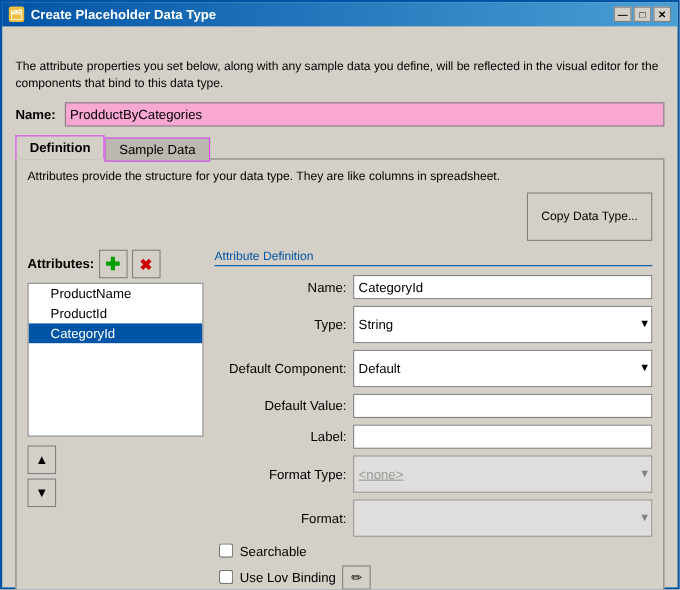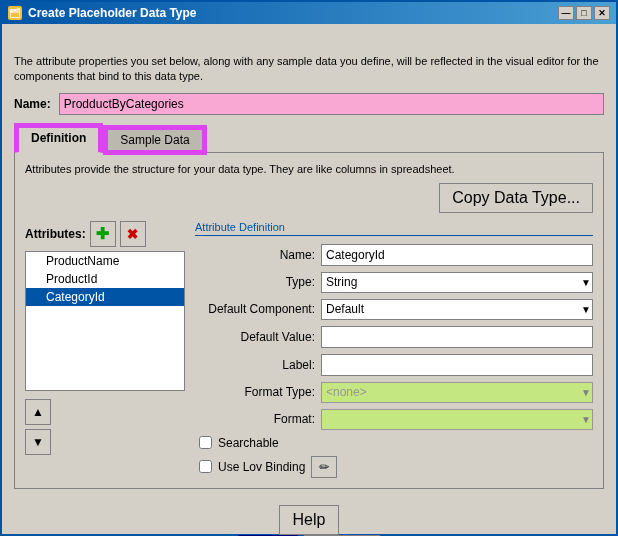--- a/index.html
+++ b/index.html
@@ -99,21 +99,21 @@
       flex: 1;
     }
 
     .tab-row {
       display: flex;
       gap: 0;
     }
 
     .tab {
       padding: 3px 12px;
-      border: 5px solid #d946ef;
+      border: 1px solid #d946ef;
       background: #d4d0c8;
       cursor: pointer;
       font-size: 12px;
       position: relative;
       text-align: right;
     }
 
     .tab.active {
       background: #d4d0c8;
       border-bottom: 1px solid #d4d0c8;
@@ -141,25 +141,25 @@
       font-size: 11px;
       color: #000;
     }
 
     .copy-btn-row {
       display: flex;
       justify-content: flex-end;
     }
 
     .btn {
-      padding: 5px 12px;
-      background: #d4d0c8;
-      border: 1px solid #808080;
-      cursor: pointer;
-      font-size: 16px;
+      padding: 15px 12px;
+      background: #d4d0c8;
+      border: 1px solid #808080;
+      cursor: pointer;
+      font-size: 11px;
       min-width: 60px;
       text-align: center;
     }
 
     .btn-primary {
       background: #a16207;
       border: 2px solid #000080;
     }
 
     .main-area {
@@ -275,32 +275,33 @@
       background: white;
     }
 
     .select-wrapper {
       flex: 1;
       position: relative;
     }
 
     .select-wrapper select {
       width: 100%;
-      height: 21px;
+      height: 34px;
       border: 1px solid #808080;
       padding: 2px 20px 2px 4px;
       font-size: 12px;
       background: white;
       appearance: none;
       -webkit-appearance: none;
     }
 
     .select-wrapper select.disabled {
-      background: #bef264;
+      background: #e5e5e5;
       color: #808080;
+      text-decoration: underline;
     }
 
     .select-arrow {
       position: absolute;
       right: 2px;
       top: 50%;
       transform: translateY(-50%);
       pointer-events: none;
       font-size: 10px;
     }

